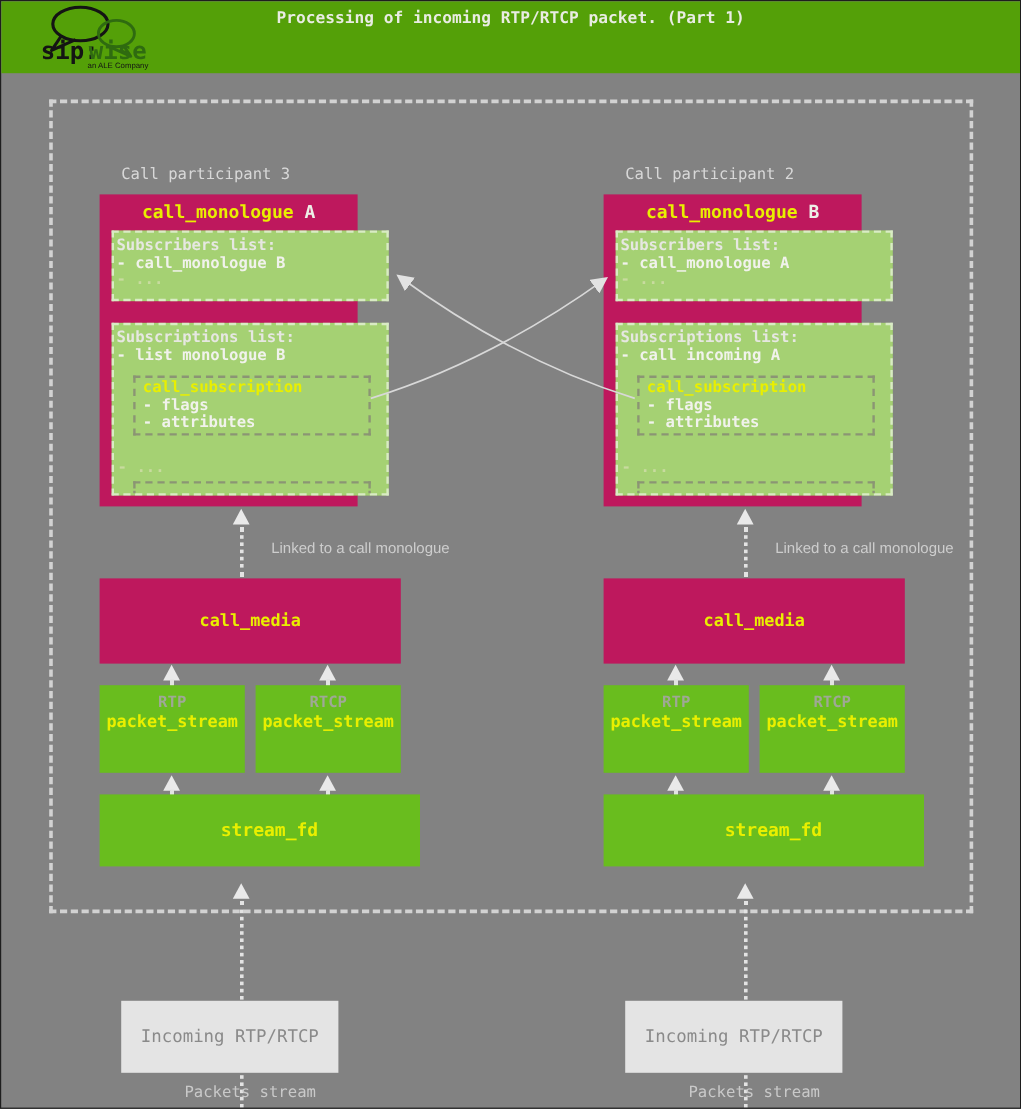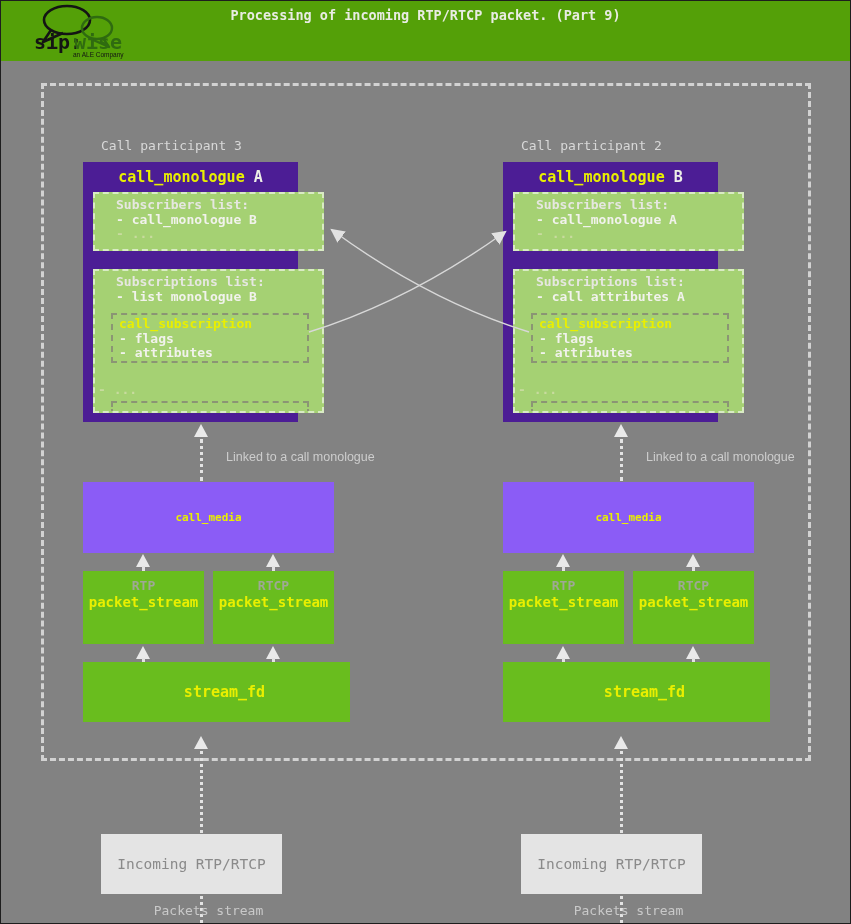--- a/index.html
+++ b/index.html
@@ -15,43 +15,43 @@
   .titles { position:absolute; left:0; top:6px; width:100%; text-align:center;
             color:#e9ece3; font-weight:bold; font-size:13.5px; line-height:17px; }
   .logo { position:absolute; left:30px; top:2px; }
   
   .frame { position:absolute; left:40px; top:82px; width:770px; height:678px;
            border:3px dashed #d2d2d2; box-sizing:border-box; }
   
   .col { position:absolute; top:137px; width:251px; height:787px; }
   .colA { left:82px; } .colB { left:502px; }
   .plabel { position:absolute; left:18px; top:0; font-size:13px; color:#d8d8d8; }
-  .mono { position:absolute; left:0; top:24px; width:215px; height:260px; background:#4c1d95; }
+  .mono { position:absolute; left:0; top:24px; width:215px; height:260px; background:#be185d; }
   .mono-title { position:absolute; left:0; top:6px; width:100%; text-align:center;
                 font-size:15px; font-weight:bold; color:#e9ef00; }
   .mono-title .letter { color:#edefe7; }
   .panel { position:absolute; background:#a5d173; border:2px dashed rgba(255,255,255,0.58);
-           box-sizing:border-box; padding:4px 21px; font-size:13px; font-weight:bold;
+           box-sizing:border-box; padding:4px 2px; font-size:13px; font-weight:bold;
            line-height:14.5px; color:#f1f2ec; }
   .subscribers { left:10px; top:30px; width:231px; height:59px; }
   .subscriptions { left:10px; top:107px; width:231px; height:144px; overflow:hidden; }
   .ptitle { color:#e6e7e1; }
   .faded { color:#c8db9f; }
   .subbox { position:absolute; left:16px; top:42px; width:198px; height:50px;
             border:2px dashed #8b9574; box-sizing:border-box; padding:2px 6px;
             font-size:13px; line-height:14.5px; }
   .subbox .sname { color:#e9ef00; }
   .more-line { position:absolute; left:3px; top:112px; }
   .ghostbox { position:absolute; left:16px; top:130px; width:198px; height:30px;
               border:2px dashed #8b9574; box-sizing:border-box; }
   .linked { position:absolute; left:143px; top:312px; white-space:nowrap;
             font-family:"Liberation Sans", sans-serif; font-size:12.5px; color:#cdcdcd; }
-  .media { position:absolute; left:0; top:344px; width:251px; height:71px; background:#8b5cf6;
+  .media { position:absolute; left:0; top:344px; width:251px; height:71px; background:#be185d;
            display:flex; align-items:center; justify-content:center;
-           font-size:11px; font-weight:bold; color:#e9ef00; }
+           font-size:14px; font-weight:bold; color:#e9ef00; }
   .ps { position:absolute; top:433px; width:121px; height:73px; background:#69bd1e; text-align:center; }
   .ps1 { left:0; } .ps2 { left:130px; }
   .proto { margin-top:7px; font-size:13px; font-weight:bold; color:#9fa896; }
   .psname { margin-top:1px; font-size:14px; font-weight:bold; color:#e9ef00; }
   .sfd { position:absolute; left:0; top:524px; width:251px; height:60px; background:#69bd1e;
          display:flex; align-items:center; justify-content:center;
          font-size:15px; font-weight:bold; color:#e9ef00;padding-left:16px; }
   .incoming { position:absolute; left:18px; top:696px; width:181px; height:60px;
               background:#e4e4e4; color:#8a8a8a; font-size:14.5px;
               display:flex; align-items:center; justify-content:center; }
@@ -78,21 +78,21 @@
   <svg class="logo" width="100" height="56" viewBox="0 0 100 56">
     <ellipse cx="36" cy="17" rx="23" ry="14" fill="none" stroke="#141414" stroke-width="2.6"></ellipse>
     <path d="M 20 27 L 12 39 L 32 30" fill="none" stroke="#141414" stroke-width="2.6" stroke-linejoin="round"></path>
     <ellipse cx="66" cy="25" rx="15" ry="11" fill="none" stroke="#2f6b10" stroke-width="2.4"></ellipse>
     <path d="M 72 35 L 78 44 L 60 36" fill="none" stroke="#2f6b10" stroke-width="2.4" stroke-linejoin="round"></path>
     <text x="3" y="46" font-family="DejaVu Sans Mono, monospace" font-size="20" font-weight="bold" fill="#141414">sip:</text>
     <text x="43" y="46" font-family="DejaVu Sans Mono, monospace" font-size="20" font-weight="bold" fill="#2f6b10">wise</text>
     <text x="42" y="54" font-family="Liberation Sans, sans-serif" font-size="6.5" fill="#141414">an ALE Company</text>
   </svg>
   <div class="titles">
-    <div>Processing of incoming RTP/RTCP packet. (Part 9)</div>
+    <div>Processing of incoming RTP/RTCP packet. (Part 1)</div>
   </div>
 </div>
 
 <div class="frame"></div>
 
 <div class="col colA">
   <div class="plabel">Call participant 3</div>
 
   <div class="mono">
     <div class="mono-title">
@@ -177,21 +177,21 @@
       <span>call_monologue</span>
       <span class="letter">B</span>
     </div>
     <div class="panel subscribers">
       <div class="ptitle">Subscribers list:</div>
       <div>- call_monologue A</div>
       <div class="faded">- ...</div>
     </div>
     <div class="panel subscriptions">
       <div class="ptitle">Subscriptions list:</div>
-      <div>- call attributes A</div>
+      <div>- call incoming A</div>
       <div class="subbox">
         <div class="sname">call_subscription</div>
         <div>- flags</div>
         <div>- attributes</div>
       </div>
       <div class="more-line faded">- ...</div>
       <div class="ghostbox"></div>
     </div>
   </div>
 

